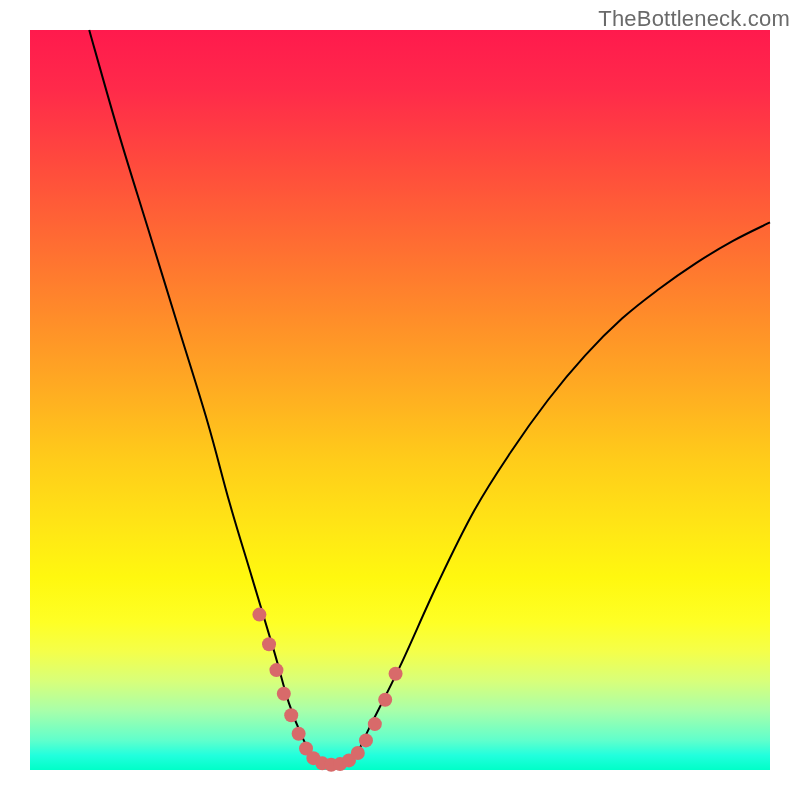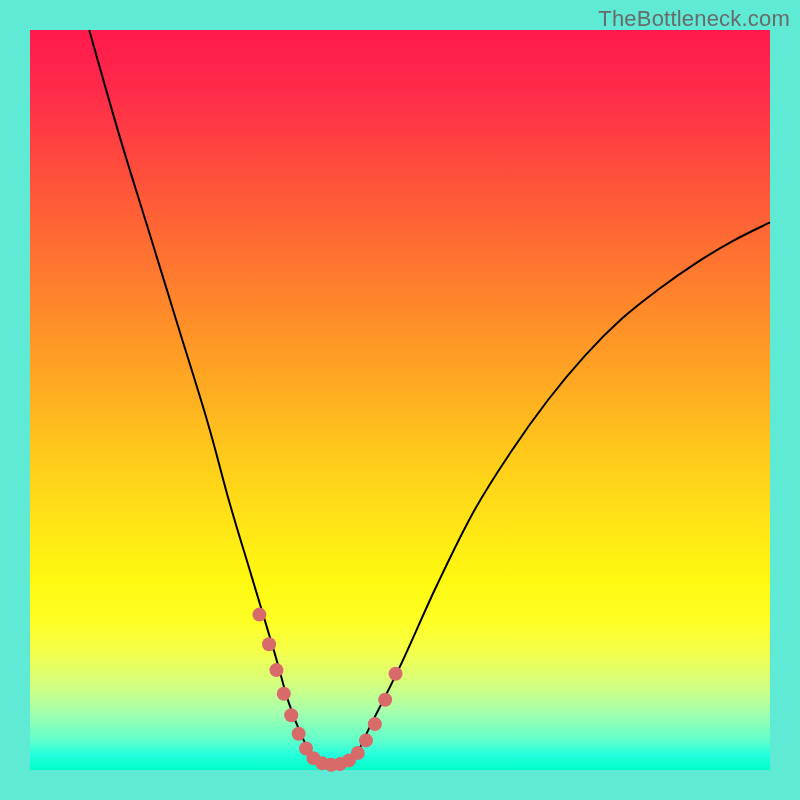--- a/index.html
+++ b/index.html
@@ -1,21 +1,21 @@
 <!DOCTYPE html>
 <html><head>
 <meta charset="utf-8">
 <style>
   * { margin: 0; padding: 0; box-sizing: border-box; }
   html, body { width: 800px; height: 800px; overflow: hidden; background: #000; }
   .frame {
     position: relative;
     width: 800px;
     height: 800px;
-    background: #5eead4;
+    background: #ffffff;
   }
   .plot-area {
     position: absolute;
     left: 30px;
     top: 30px;
     width: 740px;
     height: 740px;
     background: linear-gradient(to bottom,
       #ff1a4d 0%,
       #ff2a4a 8%,

